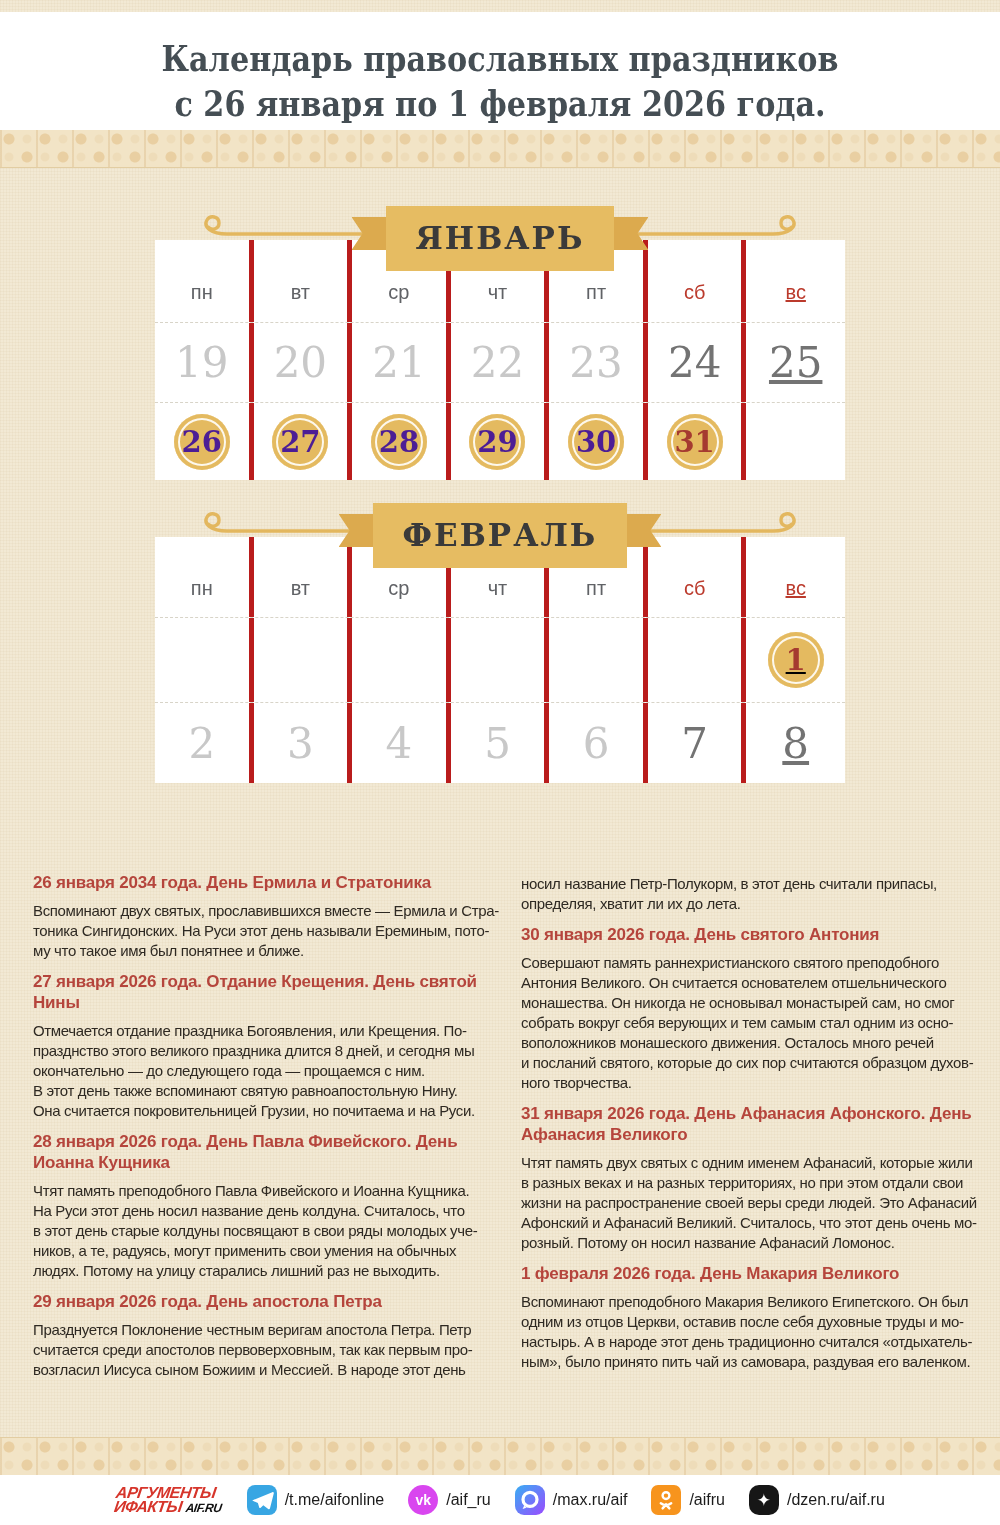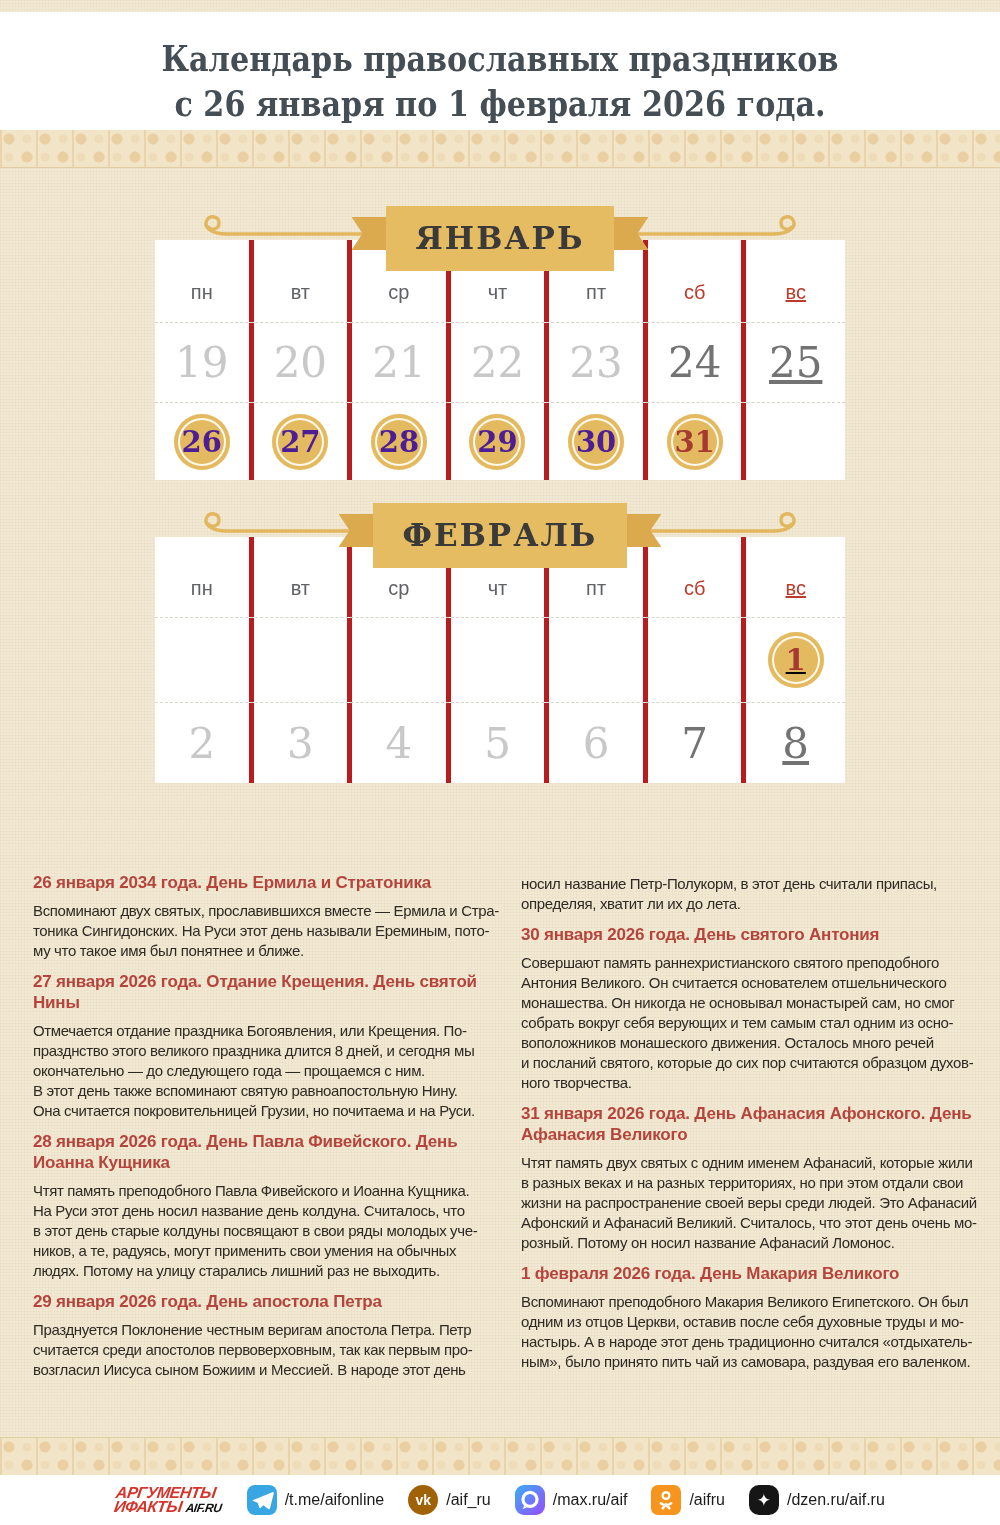--- a/index.html
+++ b/index.html
@@ -75,21 +75,21 @@
             font-style:italic;font-weight:bold;color:#d6352b;line-height:14px;}
   .aif-logo .stack{text-align:left;}
   .aif-logo .l1{font-size:16px;letter-spacing:-0.5px;}
   .aif-logo .l2{font-size:16px;letter-spacing:-0.5px;display:flex;align-items:baseline;gap:4px;}
   .aif-logo .aifru{color:#111;font-size:12px;}
   .soc{display:flex;align-items:center;gap:8px;text-decoration:none;color:#1b1b1b;}
   .soc .label{font-size:16px;color:#1b1b1b;}
   .ic{width:30px;height:30px;display:flex;align-items:center;justify-content:center;flex:0 0 30px;}
   .ic svg{display:block;}
   .ic.tg{background:#38a6e3;border-radius:8px;}
-  .ic.vk{background:#a16207;border-radius:50%;color:#fff;font-weight:bold;font-size:14px;}
+  .ic.vk{background:#d946ef;border-radius:50%;color:#fff;font-weight:bold;font-size:14px;}
   .ic.max{background:linear-gradient(135deg,#38aef3,#9a4bff);border-radius:9px;}
   .ic.ok{background:#f7941d;border-radius:7px;}
   .ic.dz{background:#161616;border-radius:10px;color:#fff;font-size:17px;}
 </style>
 </head>
 <body>
 
 <div class="page">
 
   <div class="header">

